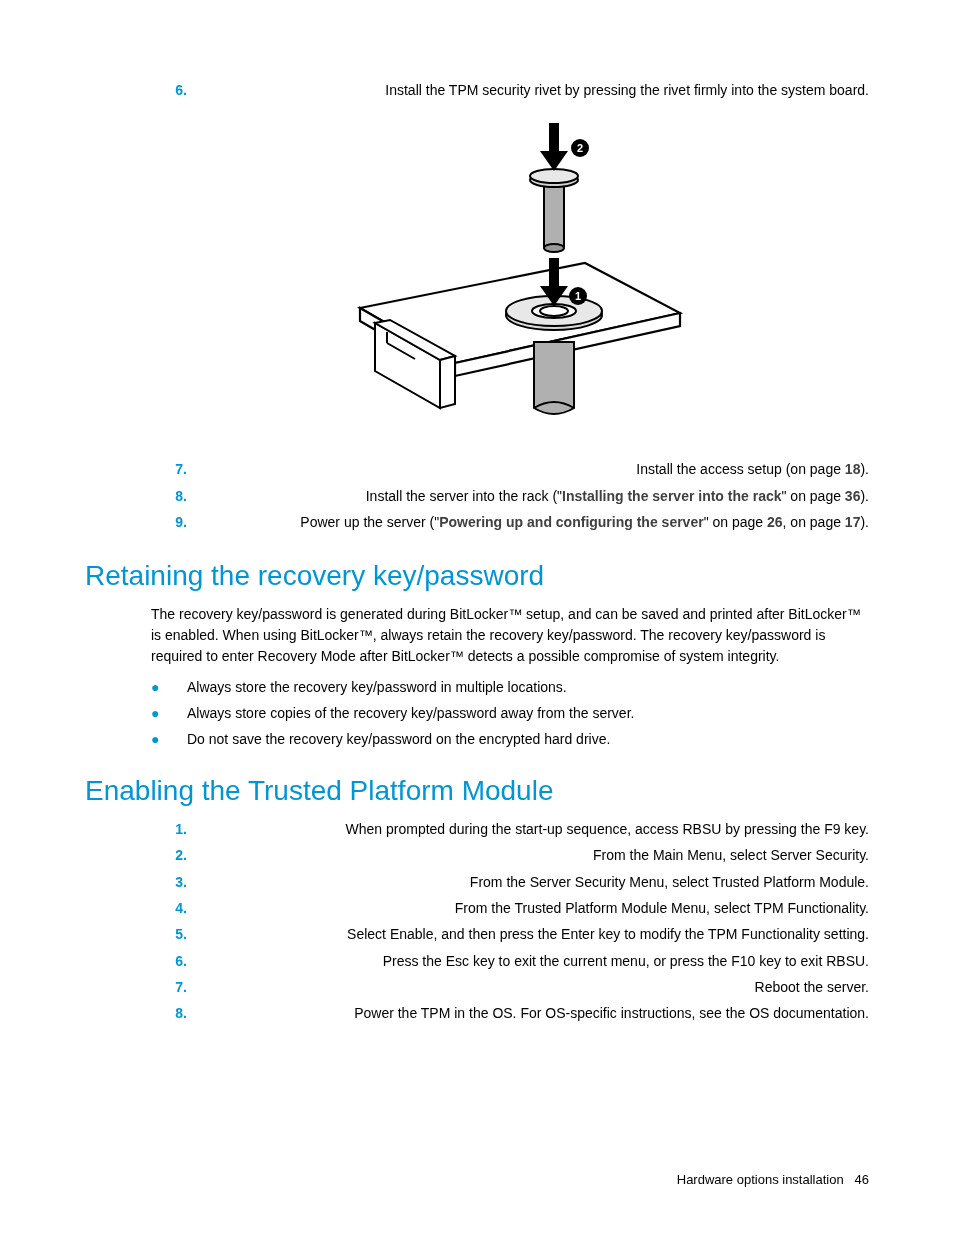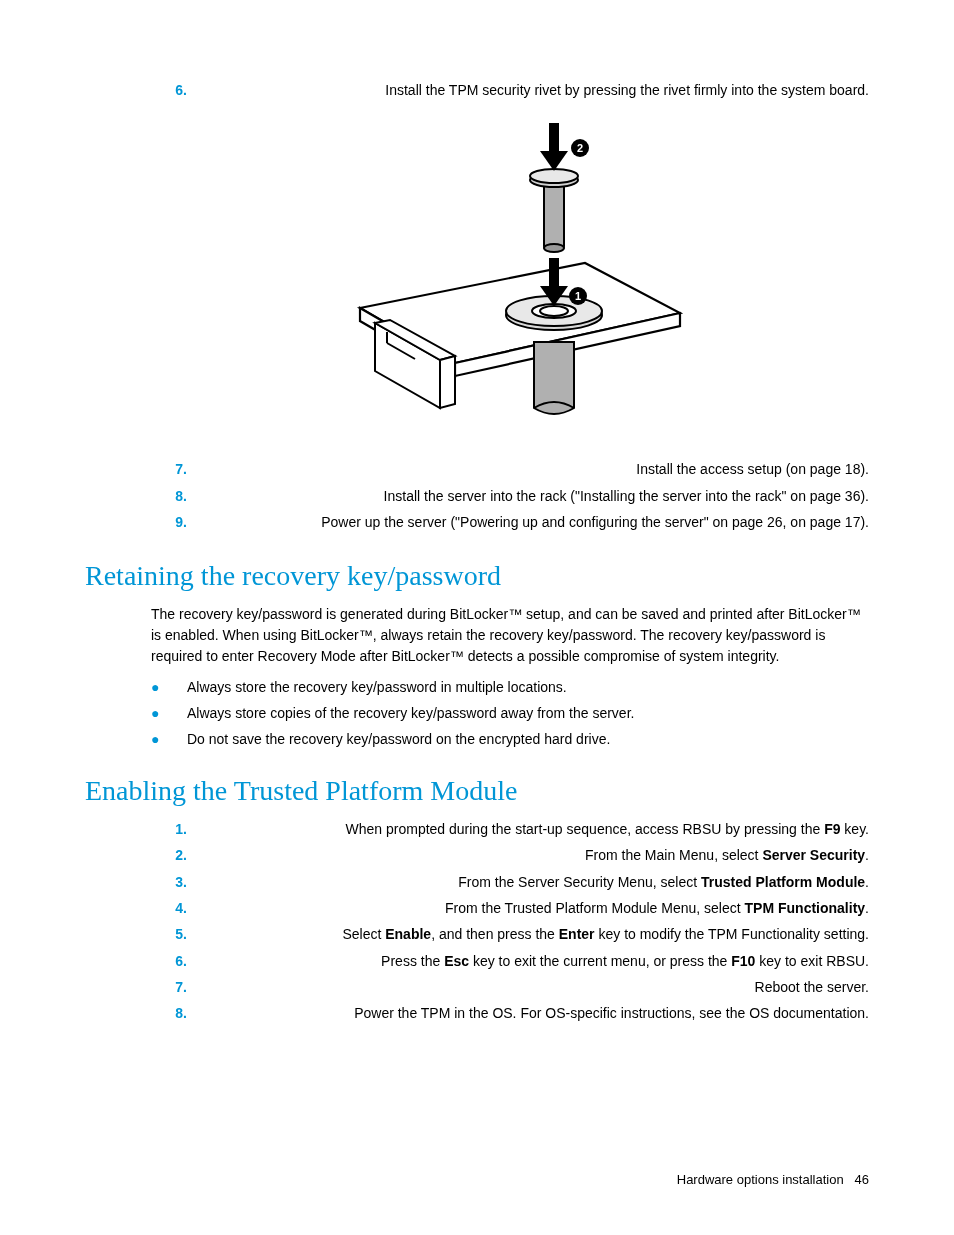--- a/index.html
+++ b/index.html
@@ -31,34 +31,33 @@
     padding-right: 18px;
     box-sizing: content-box;
   }
   .ol-text {
     flex: 1;
     text-align: right;
   }
   .content-indent {
     padding-left: 66px;
   }
-  .bold { font-weight: bold; }
-  .link { color: #000000; }
+  .bold { font-weight: normal; }
+  .link { color: #404040; font-weight: bold; }
   .figure {
     text-align: center;
     margin: 18px 0 18px 0;
     padding-left: 66px;
   }
   h2.section {
     font-weight: normal;
     font-size: 28px;
     color: #0096d6;
     margin: 28px 0 12px 0;
     padding-left: 0;
-    font-family: Liberation Serif, serif;
   }
   .para {
     padding-left: 66px;
     line-height: 1.5;
     margin: 8px 0 12px 0;
   }
   .ul-item {
     display: flex;
     margin-bottom: 10px;
     padding-left: 66px;

